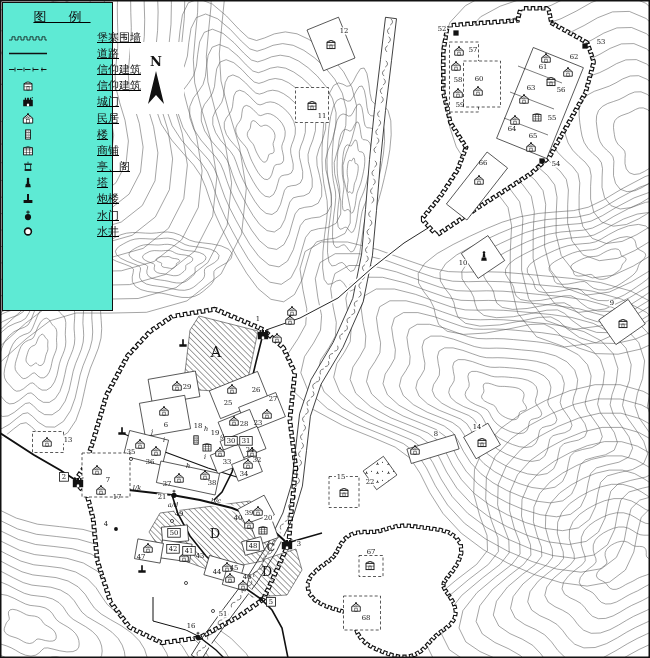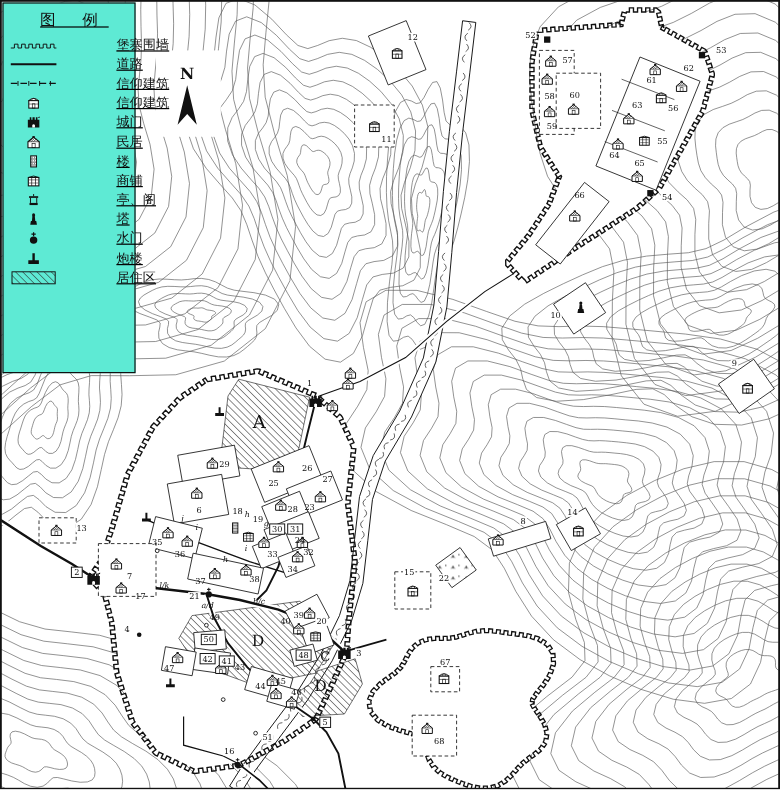--- a/index.html
+++ b/index.html
@@ -613,36 +613,36 @@
           <span class="lsym">
             <svg width="46" height="13" viewBox="0 0 46 13">
               <use x="17" y="0.5" width="12" height="12" href="#sym-pagoda" xlink:href="#sym-pagoda"></use>
             </svg>
           </span>
           <span class="llab">塔</span>
         </div>
         <div class="lrow">
           <span class="lsym">
             <svg width="46" height="13" viewBox="0 0 46 13">
+              <use x="17" y="0.5" width="12" height="12" href="#sym-paolou" xlink:href="#sym-paolou"></use>
+            </svg>
+          </span>
+          <span class="llab">炮楼</span>
+        </div>
+        <div class="lrow">
+          <span class="lsym">
+            <svg width="46" height="13" viewBox="0 0 46 13">
               <use x="17" y="0.5" width="12" height="12" href="#sym-watergate" xlink:href="#sym-watergate"></use>
             </svg>
           </span>
           <span class="llab">水门</span>
         </div>
         <div class="lrow">
           <span class="lsym">
             <svg width="46" height="13" viewBox="0 0 46 13">
-              <use x="17" y="0.5" width="12" height="12" href="#sym-paolou" xlink:href="#sym-paolou"></use>
-            </svg>
-          </span>
-          <span class="llab">炮楼</span>
-        </div>
-        <div class="lrow">
-          <span class="lsym">
-            <svg width="46" height="13" viewBox="0 0 46 13">
-              <rect x="5" y="1.5" width="36" height="10" fill="url(#hatch)" stroke="#111" stroke-width="0.8"></rect>
-            </svg>
-          </span>
-          <span class="llab">居住区</span>
+              <use x="17" y="0.5" width="12" height="12" href="#sym-well" xlink:href="#sym-well"></use>
+            </svg>
+          </span>
+          <span class="llab">水井</span>
         </div>
       </div>
   </div>
 </div>
 
 </body></html>

